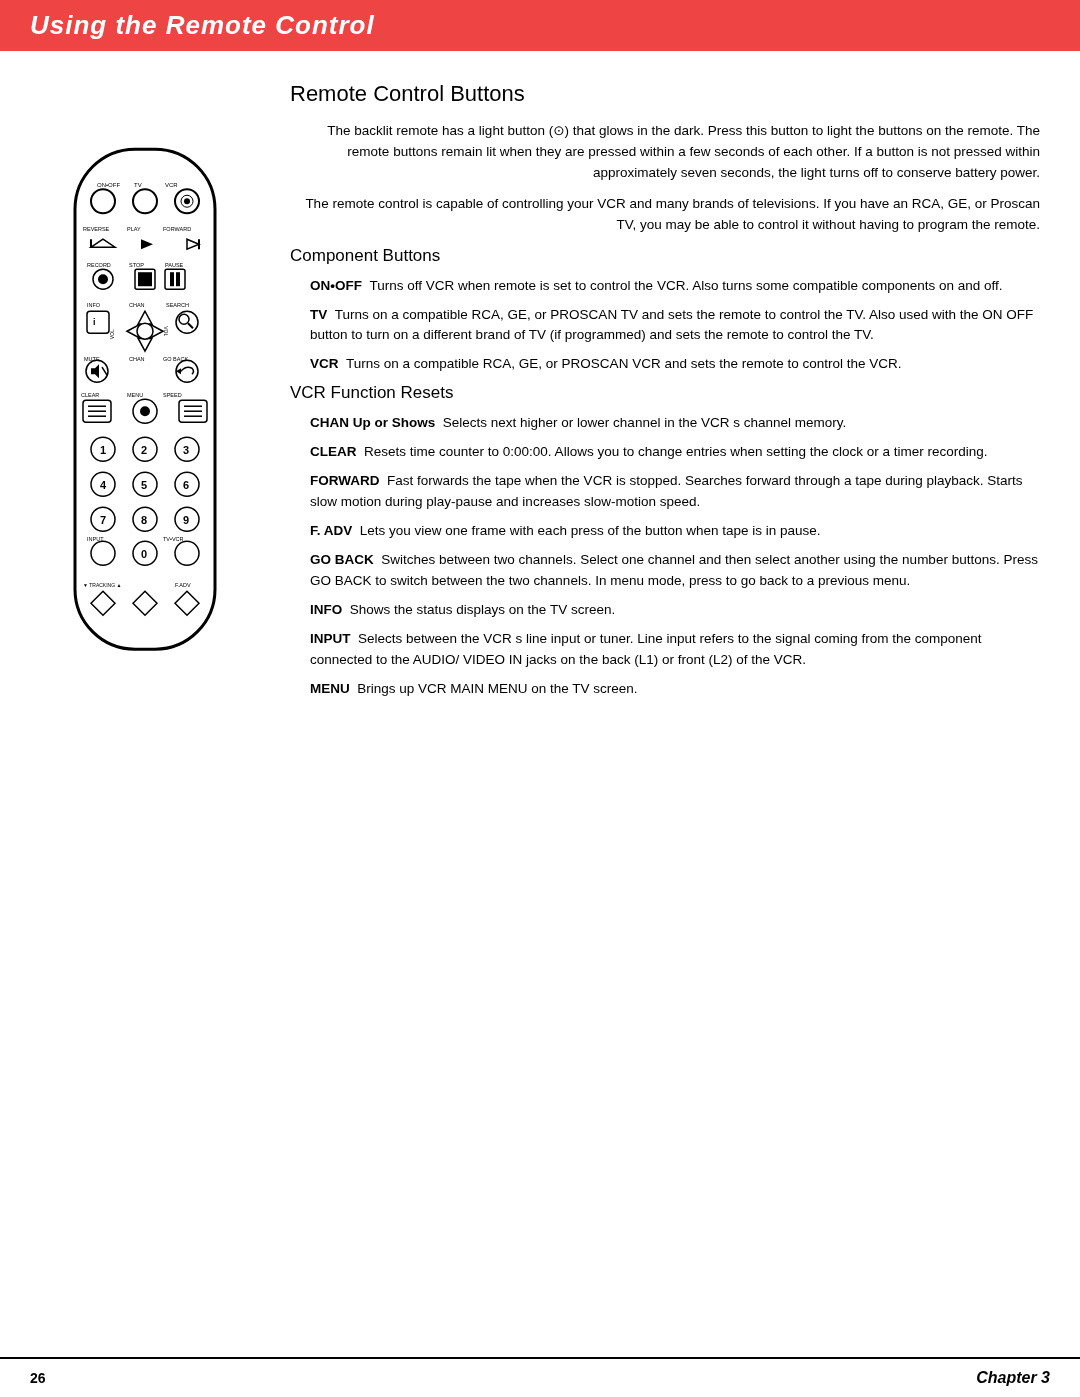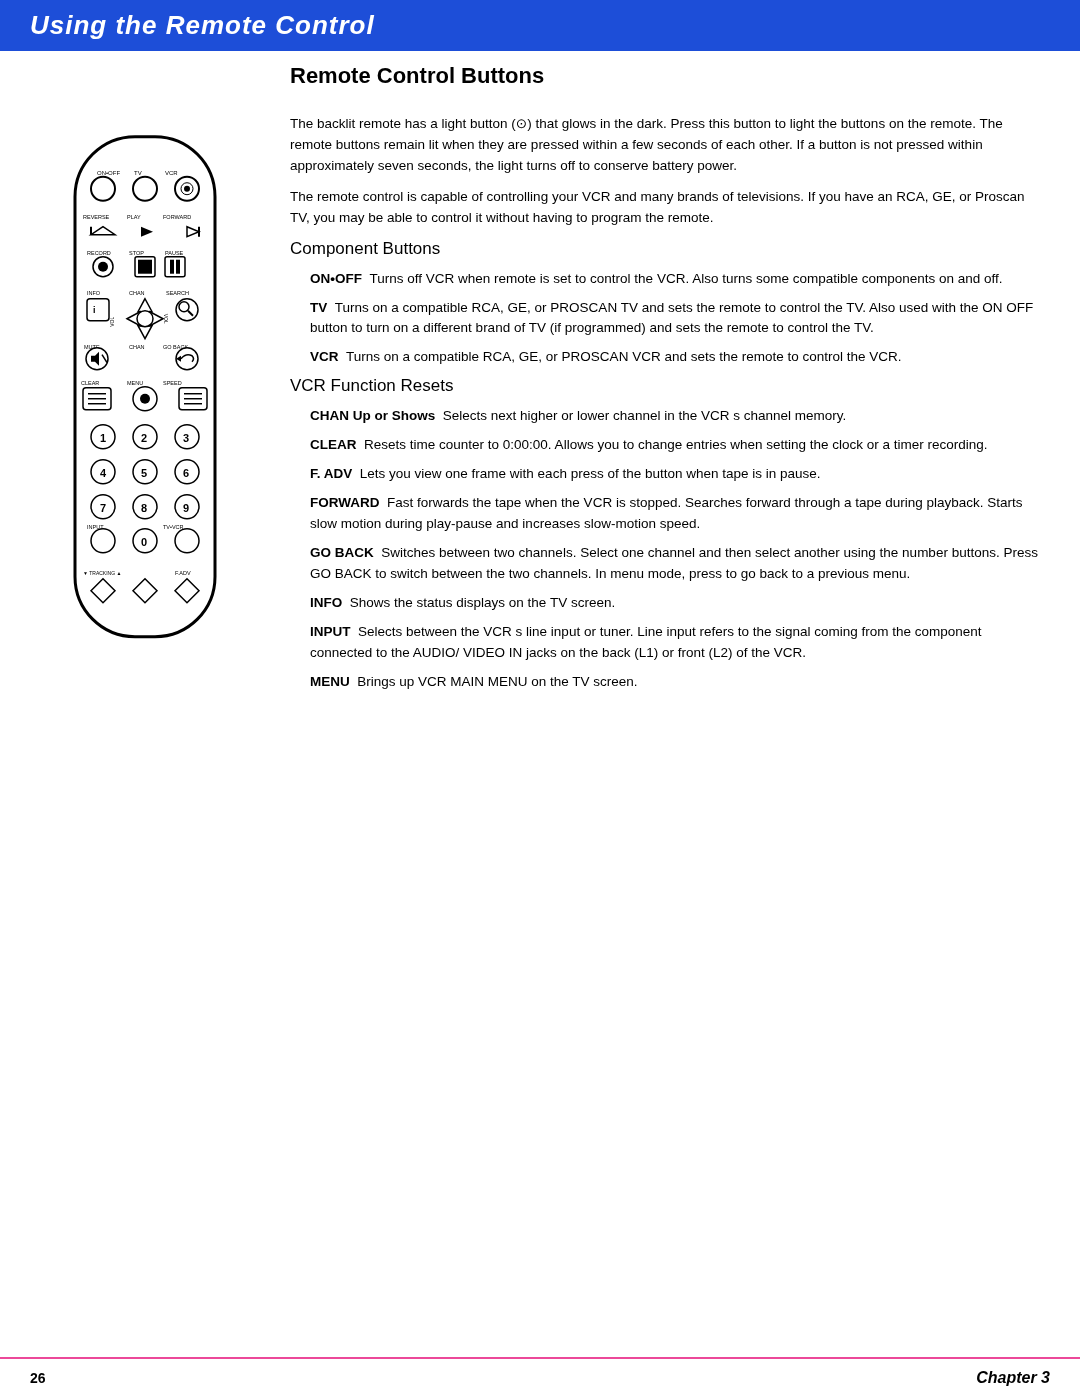--- a/index.html
+++ b/index.html
@@ -8,23 +8,23 @@
       min-height: 1397px;
       background: #fff;
       font-family: Arial, Helvetica, sans-serif;
       font-size: 14px;
       color: #000;
       position: relative;
     }
 
     
     .page-header {
-      background: #1d4ed8;
+      background: #ef4444;
       padding: 10px 30px;
-      margin-bottom: 12px;
+      margin-bottom: 30px;
     }
     .page-header h1 {
       color: #fff;
       font-size: 26px;
       font-weight: bold;
       font-style: italic;
       letter-spacing: 1px;
     }
 
     
@@ -48,35 +48,36 @@
     }
 
     
     .text-content {
       flex: 1;
       padding-right: 10px;
     }
 
     .section-title {
       font-size: 22px;
-      font-weight: bold;
-      margin-bottom: 25px;
+      font-weight: normal;
+      margin-bottom: 14px;
       border-bottom: none;
     }
 
     .section-subtitle {
       font-size: 17px;
       font-weight: normal;
       margin-bottom: 10px;
     }
 
     .body-text {
       font-size: 13.5px;
       line-height: 1.55;
       margin-bottom: 10px;
+      text-align: right;
     }
 
     .button-desc {
       font-size: 13.5px;
       line-height: 1.55;
       margin-bottom: 8px;
       margin-left: 20px;
     }
 
     .button-desc strong {
@@ -86,21 +87,21 @@
     
     .page-footer {
       position: absolute;
       bottom: 0;
       left: 0;
       right: 0;
       display: flex;
       justify-content: space-between;
       align-items: center;
       padding: 10px 30px;
-      border-top: 2px solid #ec4899;
+      border-top: 2px solid #000000;
     }
 
     .footer-page {
       font-weight: bold;
       font-size: 14px;
     }
 
     .footer-chapter {
       font-weight: bold;
       font-size: 16px;
@@ -269,24 +270,24 @@
 
     <h3 class="section-subtitle">VCR Function Resets</h3>
 
     <p class="button-desc">
       <strong>CHAN Up or Shows</strong>&nbsp;&nbsp;<span>Selects next higher or lower channel in the VCR s channel memory.</span>
     </p>
     <p class="button-desc">
       <strong>CLEAR</strong>&nbsp;&nbsp;<span>Resets time counter to 0:00:00. Allows you to change entries when setting the clock or a timer recording.</span>
     </p>
     <p class="button-desc">
+      <strong>FORWARD</strong>&nbsp;&nbsp;<span>Fast forwards the tape when the VCR is stopped. Searches forward through a tape during playback. Starts slow motion during play-pause and increases slow-motion speed.</span>
+    </p>
+    <p class="button-desc">
       <strong>F. ADV</strong>&nbsp;&nbsp;<span>Lets you view one frame with each press of the button when tape is in pause.</span>
-    </p>
-    <p class="button-desc">
-      <strong>FORWARD</strong>&nbsp;&nbsp;<span>Fast forwards the tape when the VCR is stopped. Searches forward through a tape during playback. Starts slow motion during play-pause and increases slow-motion speed.</span>
     </p>
     <p class="button-desc">
       <strong>GO BACK</strong>&nbsp;&nbsp;<span>Switches between two channels. Select one channel and then select another using the number buttons. Press GO BACK to switch between the two channels. In menu mode, press to go back to a previous menu.</span>
     </p>
     <p class="button-desc">
       <strong>INFO</strong>&nbsp;&nbsp;<span>Shows the status displays on the TV screen.</span>
     </p>
     <p class="button-desc">
       <strong>INPUT</strong>&nbsp;&nbsp;<span>Selects between the VCR s line input or tuner. Line input refers to the signal coming from the component connected to the AUDIO/ VIDEO IN jacks on the back (L1) or front (L2) of the VCR.</span>
     </p>

